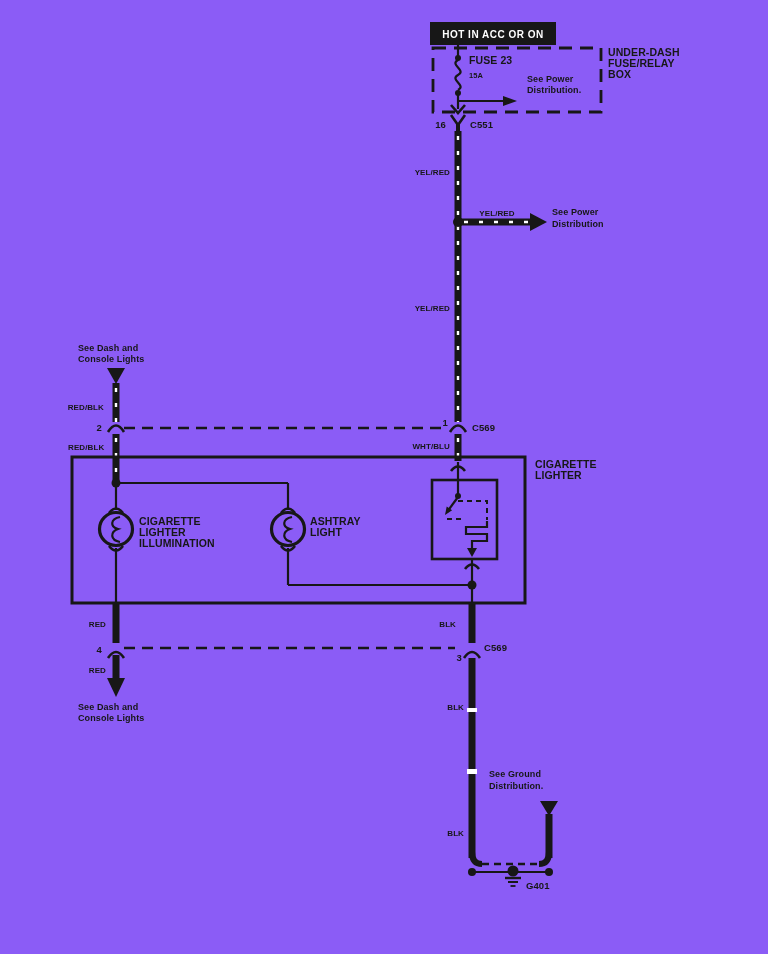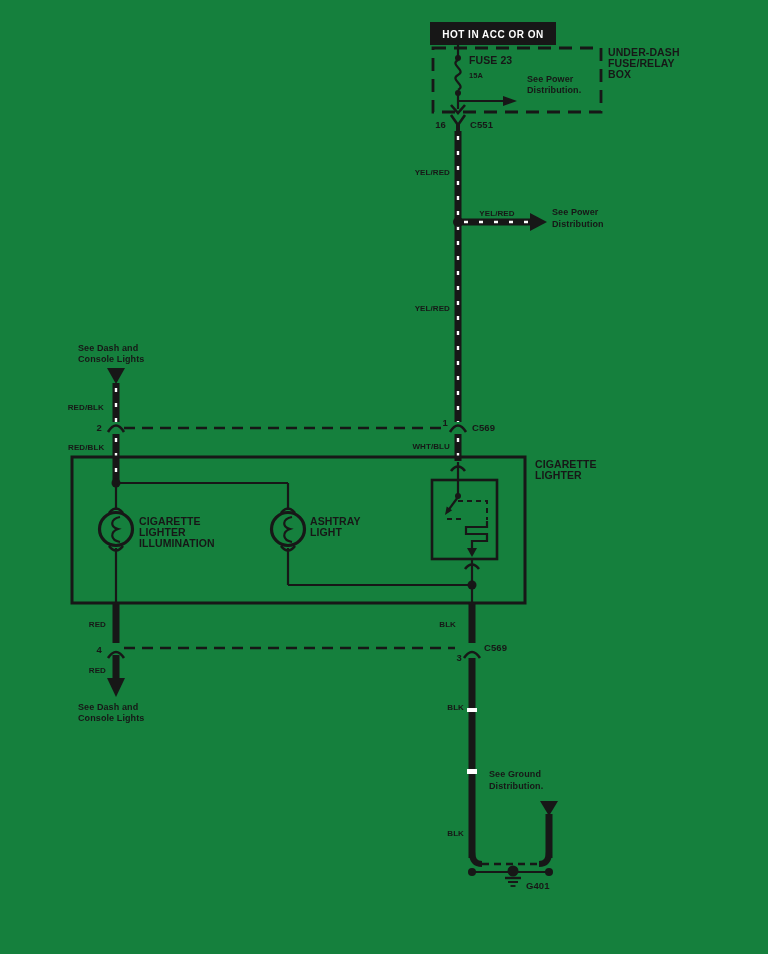--- a/index.html
+++ b/index.html
@@ -1,16 +1,16 @@
 <!DOCTYPE html>
 <html><head>
 <meta charset="utf-8">
 <style>
   html,body{margin:0;padding:0;background:#e8e8e8;}
-  .stage{position:relative;width:768px;height:954px;background:#15803d;margin:0 auto;overflow:hidden;}
+  .stage{position:relative;width:768px;height:954px;background:#8b5cf6;margin:0 auto;overflow:hidden;}
   svg{position:absolute;left:0;top:0;}
   text{font-family:"Liberation Sans", sans-serif;font-weight:700;fill:#171717;letter-spacing:0.1px;}
   .t7{font-size:7.5px;}
   .t8{font-size:8px;}
   .t9{font-size:9px;}
   .t95{font-size:9.5px;}
   .t10{font-size:10.5px;}
   .banner-text{fill:#ffffff;font-size:10px;letter-spacing:0.5px;}
   .wire{stroke:#171717;stroke-width:7;fill:none;}
   .wire5{stroke:#171717;stroke-width:6;fill:none;}

